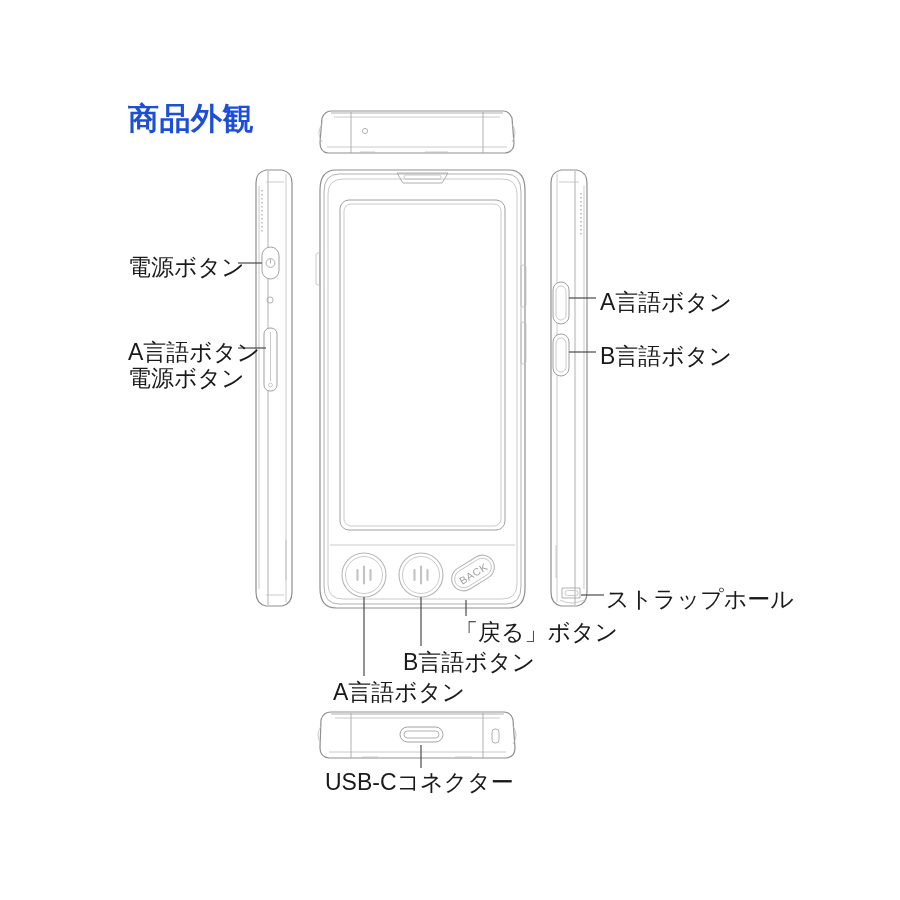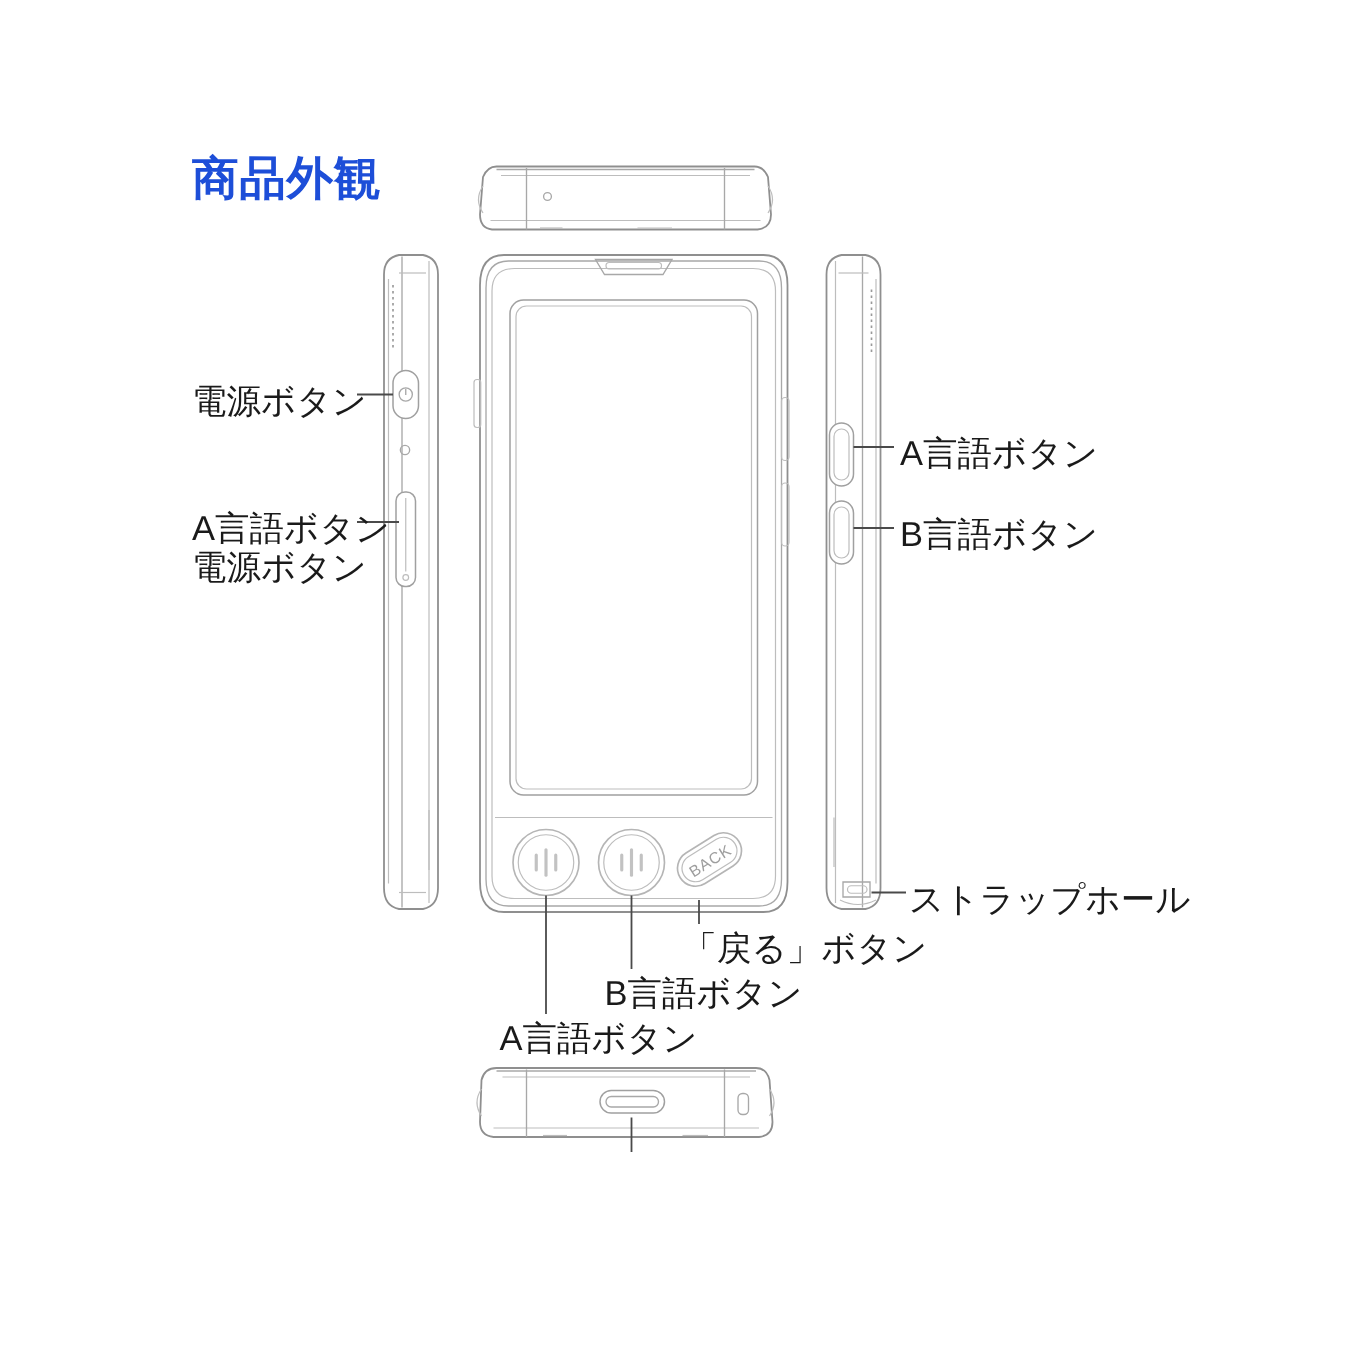--- a/index.html
+++ b/index.html
@@ -281,14 +281,15 @@
   <div class="callout" style="left:600px; top:341px;">B言語ボタン</div>
 
   <div class="callout" style="left:606px; top:584px;">ストラップホール</div>
 
   <div class="callout" style="left:455px; top:617px;">「戻る」ボタン</div>
 
   <div class="callout" style="left:403px; top:647px;">B言語ボタン</div>
 
   <div class="callout" style="left:333px; top:677px;">A言語ボタン</div>
 
+  <div class="callout" style="left:325px; top:767px;">USB-Cコネクター</div>
 
 </div>
 
 </body></html>

